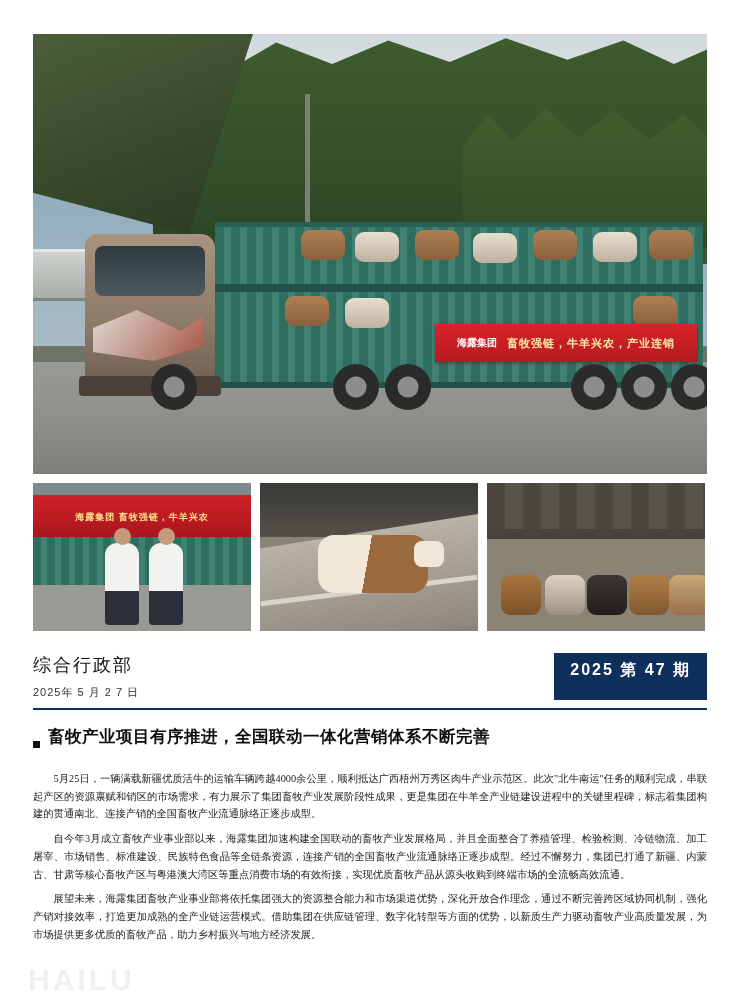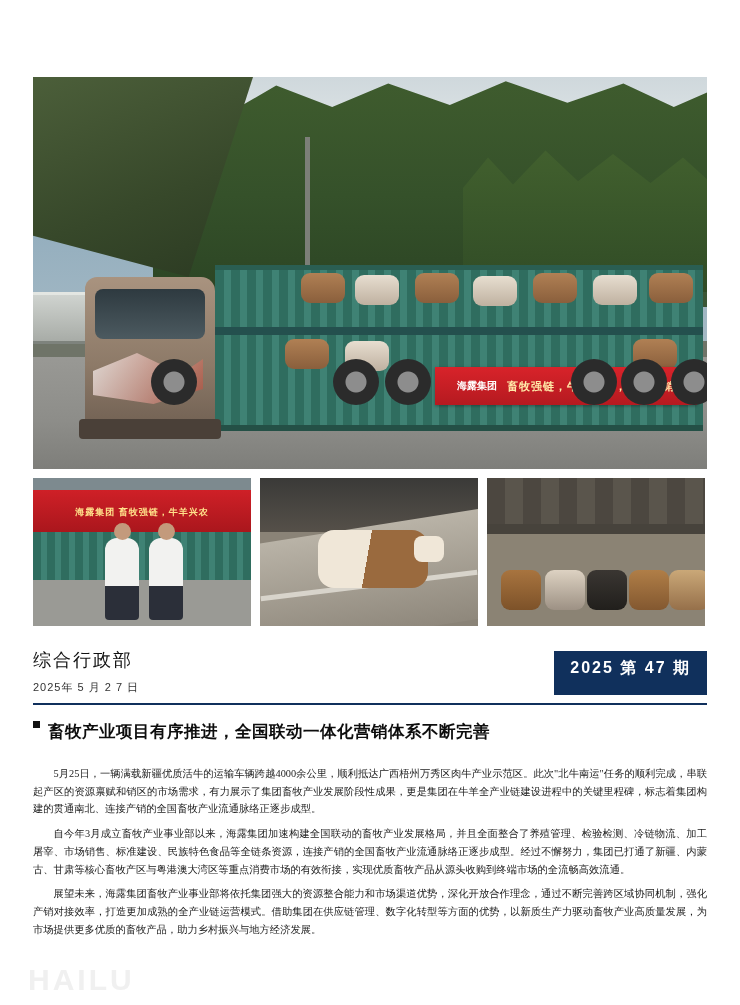--- a/index.html
+++ b/index.html
@@ -20,24 +20,23 @@
     width: 740px;
     height: 1005px;
     box-sizing: border-box;
     padding: 34px 33px 0 33px;
   }
 
   
   .hero {
     position: relative;
     width: 674px;
-    height: 392px;
+    height: 440px;
     overflow: hidden;
     background: linear-gradient(#7d9fb5, #b8c6cc);
-    margin-top: 43px;
   }
   .hero .sky {
     position: absolute; left: 0; top: 0; width: 100%; height: 120px;
     background: linear-gradient(#cfd8dc, #eef1f2);
   }
   .hero .hill-left {
     position: absolute; left: -10px; top: 0; width: 230px; height: 200px;
     background: linear-gradient(160deg, #4c5f3a 0%, #37482a 60%, #2b3a22 100%);
     clip-path: polygon(0 0, 100% 0, 72% 100%, 0 78%);
   }
@@ -192,21 +191,20 @@
     position: absolute; left: 0; top: 0; width: 100%; height: 46px;
     background: repeating-linear-gradient(90deg, #4c4740 0 18px, #5a554c 18px 36px);
   }
   .t3 .cowd {
     position: absolute; bottom: 16px; width: 40px; height: 40px; border-radius: 9px;
   }
 
   
   .deptrow {
     display: flex;
-    align-items: flex-end;
     justify-content: space-between;
     margin-top: 22px;
   }
   .dept-left .dept-name {
     font-size: 18px;
     letter-spacing: 2px;
     color: #111;
   }
   .dept-left .dept-date {
     font-size: 11px;
@@ -225,21 +223,21 @@
   }
   .rule {
     height: 2px;
     background: #10305c;
     margin-top: 8px;
   }
 
   
   .headline-row {
     display: flex;
-    align-items: flex-start;
+    align-items: flex-end;
     gap: 8px;
     margin-top: 16px;
   }
   .bullet-sq {
     width: 7px; height: 7px; background: #111; display: inline-block;
   }
   .headline {
     font-size: 16.5px;
     font-weight: bold;
     letter-spacing: .5px;

